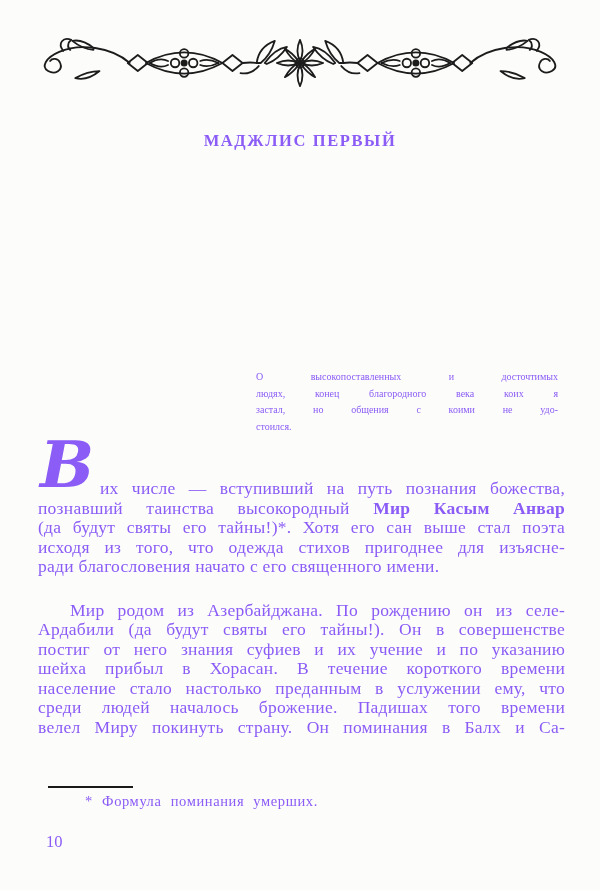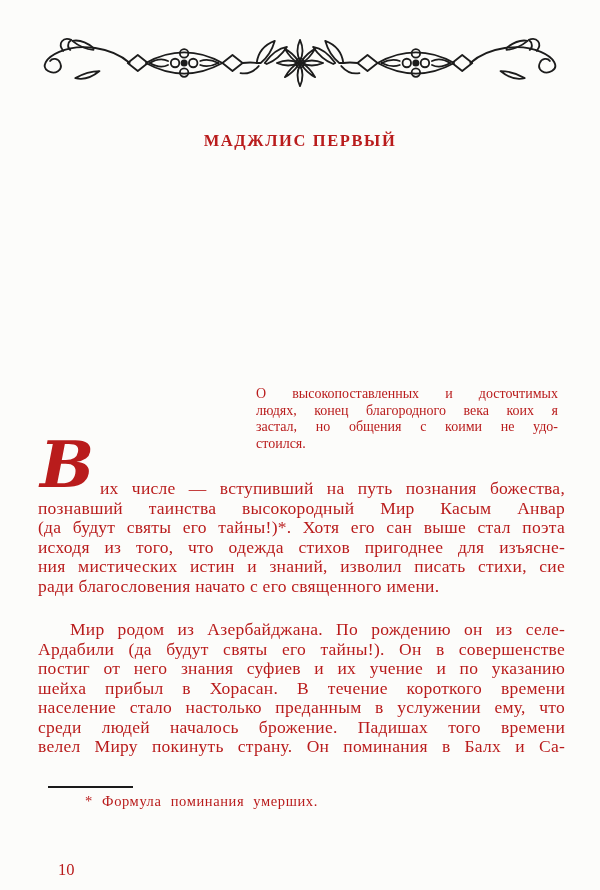--- a/index.html
+++ b/index.html
@@ -1,58 +1,58 @@
 <!DOCTYPE html>
 <html><head>
 <meta charset="utf-8">
 <style>
   html,body { margin:0; padding:0; background:#e9e9e7; }
   .page {
     position:relative; width:600px; height:890px; margin:0 auto;
-    background:#fcfcfa; color:#b91c1c; overflow:hidden;
+    background:#fcfcfa; color:#8b5cf6; overflow:hidden;
     font-family:"Liberation Serif", serif;
   }
   .ornament { position:absolute; top:34px; left:33px; width:534px; height:58px; }
   .ornament svg { width:100%; height:100%; display:block; }
 
   .heading {
     position:absolute; top:131px; left:0; width:600px;
     text-align:center; font-weight:bold; font-size:16.5px;
     letter-spacing:1.6px; line-height:20px;
   }
 
   .epigraph {
-    position:absolute; top:386px; left:256px; width:302px;
-    font-size:14px; line-height:16.5px;
+    position:absolute; top:369px; left:256px; width:302px;
+    font-size:10px; line-height:16.5px;
   }
   .epigraph .line { text-align:justify; text-align-last:justify; }
   .epigraph .line.end { text-align:left; text-align-last:left;font-family:Liberation Serif, serif; }
 
   .body-text {
     position:absolute; top:479px; left:38px; width:527px;
     font-size:17.5px; line-height:19.5px; letter-spacing:0.25px;
   }
   .body-text .line { text-align:justify; text-align-last:justify; height:19.5px; }
   .body-text .line.end { text-align:left; text-align-last:left; }
   .body-text .line.dropcap-indent { padding-left:62px; }
   .body-text .line.para-indent { padding-left:32px;margin-top:24px; }
-  .bold { font-weight:normal;margin-top:8px; }
+  .bold { font-weight:bold;margin-top:8px; }
 
   .dropcap {
     position:absolute; left:2px; top:-46px;
     font-family:"DejaVu Serif", serif; font-style:italic; font-weight:bold;
     font-size:64px; line-height:1; letter-spacing:0;
   }
 
   .footnote-rule { position:absolute; top:786px; left:48px; width:85px; height:2px; background:#1a1a1a; }
   .footnote {
     position:absolute; top:793px; left:38px; width:527px; padding-left:47px;
     font-size:14.5px; line-height:17px; word-spacing:5px; letter-spacing:0.6px;
   }
-  .page-number { position:absolute; top:860px; left:46px; font-size:16.5px;margin-left:12px; }
+  .page-number { position:absolute; top:832px; left:46px; font-size:16.5px; }
 </style>
 </head>
 <body>
 
 <div class="page">
 
   <div class="ornament">
     <svg viewBox="0 0 530 56" xmlns="http://www.w3.org/2000/svg">
       <g id="orn-half" stroke="#1c1c1c" fill="none" stroke-width="1.8" stroke-linecap="round" stroke-linejoin="round">
         <path d="M96,28 C78,12 46,8 26,17 C12,23 8,32 15,36 C22,40 30,35 27,28 C25,23 19,23 17,26"></path>
@@ -100,21 +100,20 @@
     <div class="line">застал, но общения с коими не удо-</div>
     <div class="line end">стоился.</div>
   </div>
 
   <div class="body-text">
     <span class="dropcap">В</span>
     <div class="line dropcap-indent">их числе — вступивший на путь познания божества,</div>
     <div class="line"><span>познавший таинства высокородный</span> <span class="bold">Мир Касым Анвар</span></div>
     <div class="line">(да будут святы его тайны!)*. Хотя его сан выше стал поэта</div>
     <div class="line">исходя из того, что одежда стихов пригоднее для изъясне-</div>
-    <div class="line">ния мистических истин и знаний, изволил писать стихи, сие</div>
     <div class="line end">ради благословения начато с его священного имени.</div>
     <div class="line para-indent">Мир родом из Азербайджана. По рождению он из селе-</div>
     <div class="line">Ардабили (да будут святы его тайны!). Он в совершенстве</div>
     <div class="line">постиг от него знания суфиев и их учение и по указанию</div>
     <div class="line">шейха прибыл в Хорасан. В течение короткого времени</div>
     <div class="line">население стало настолько преданным в услужении ему, что</div>
     <div class="line">среди людей началось брожение. Падишах того времени</div>
     <div class="line">велел Миру покинуть страну. Он поминания в Балх и Са-</div>
   </div>
 

